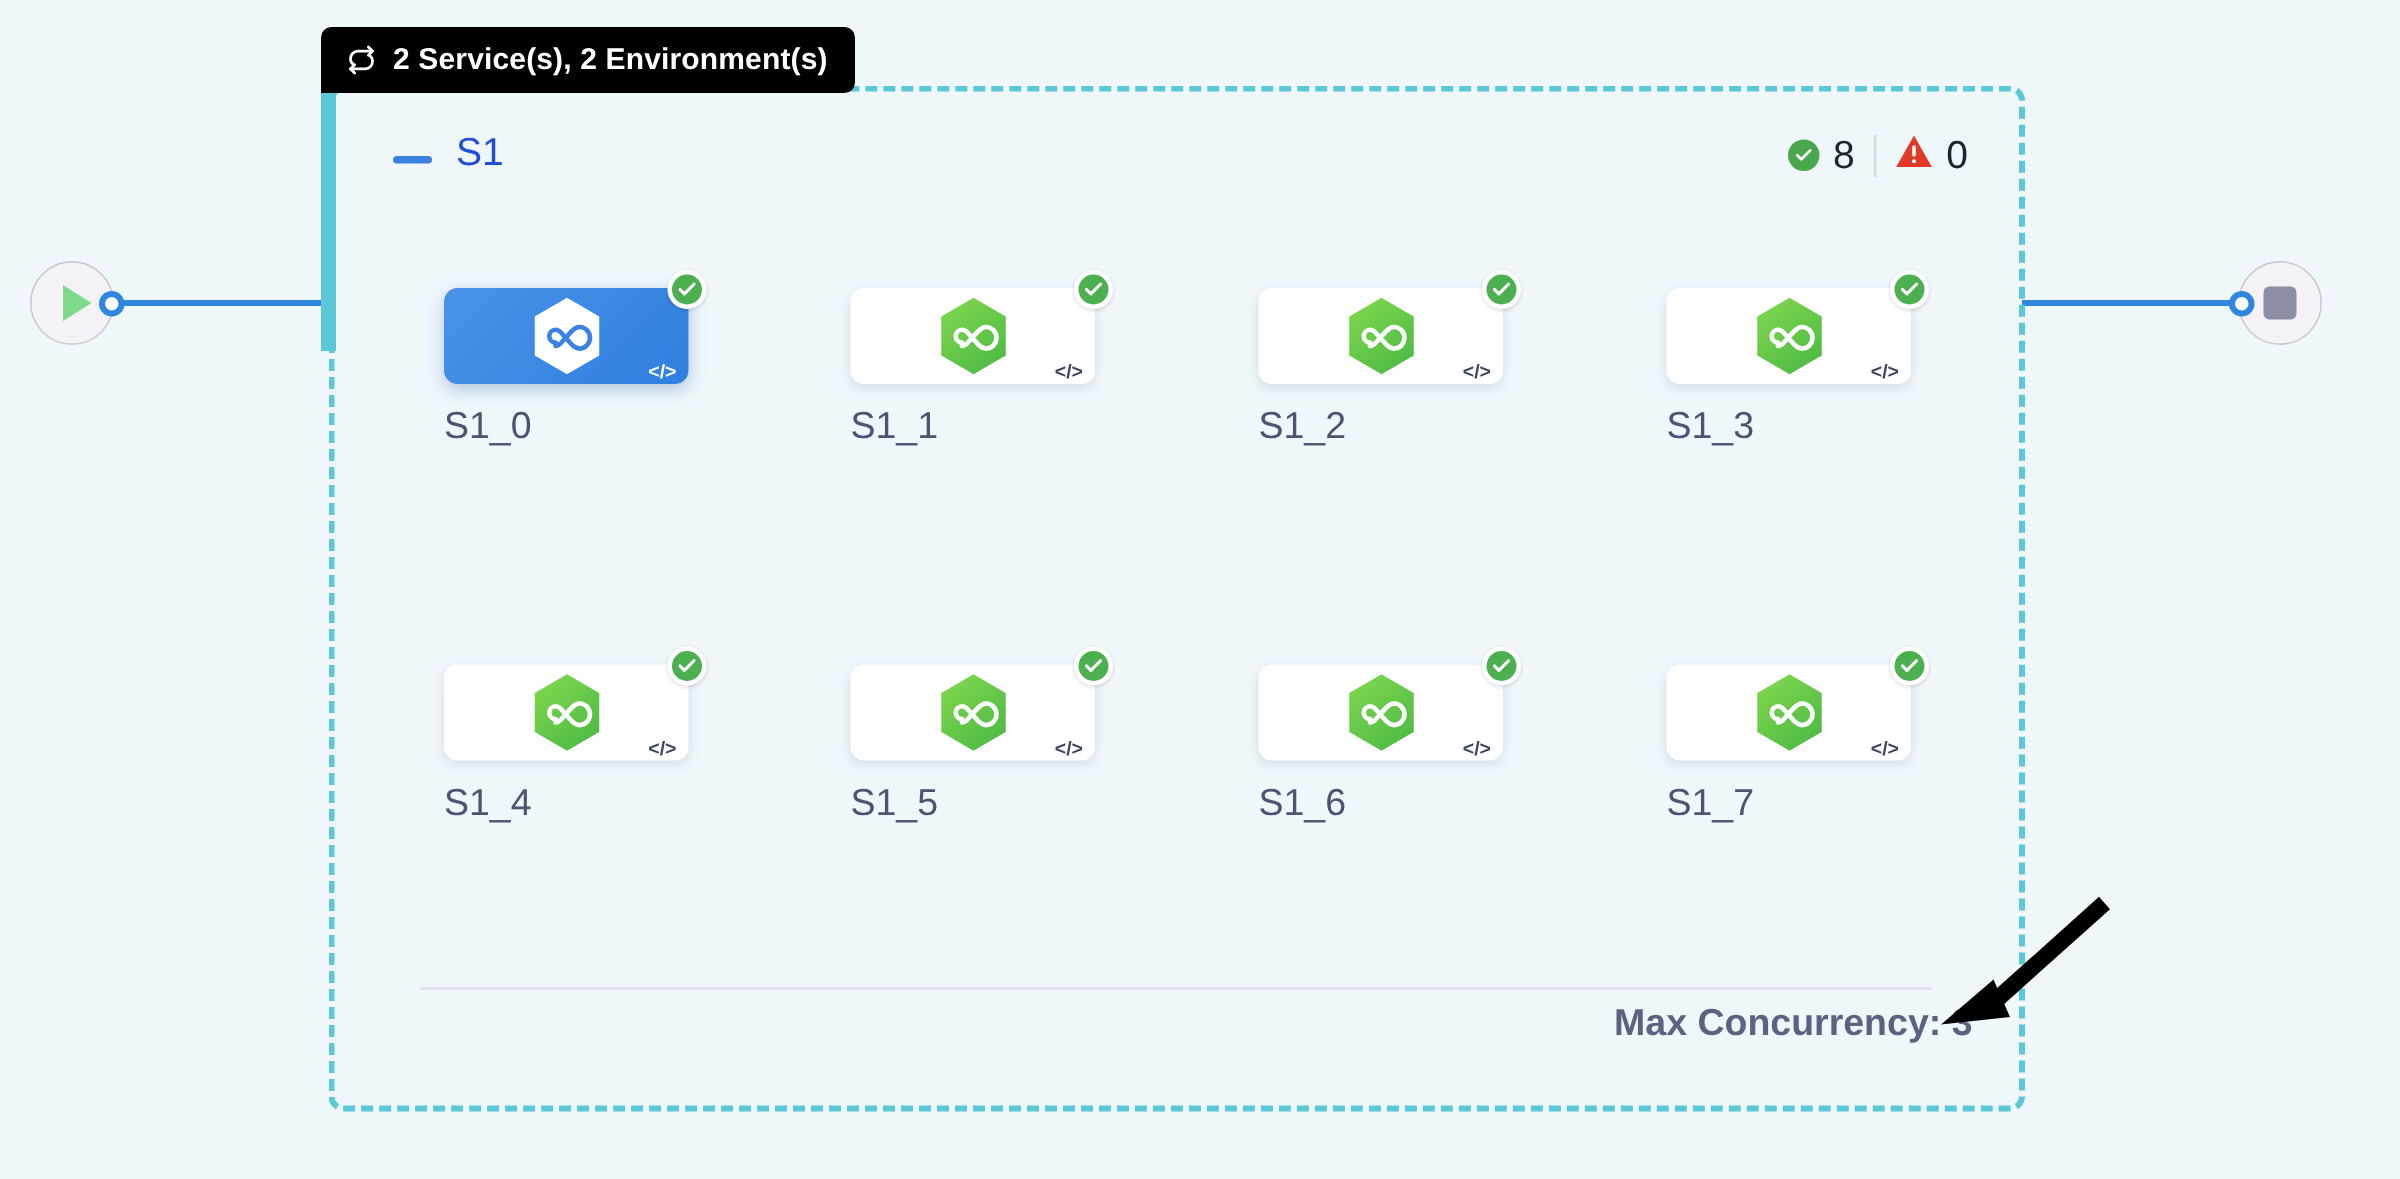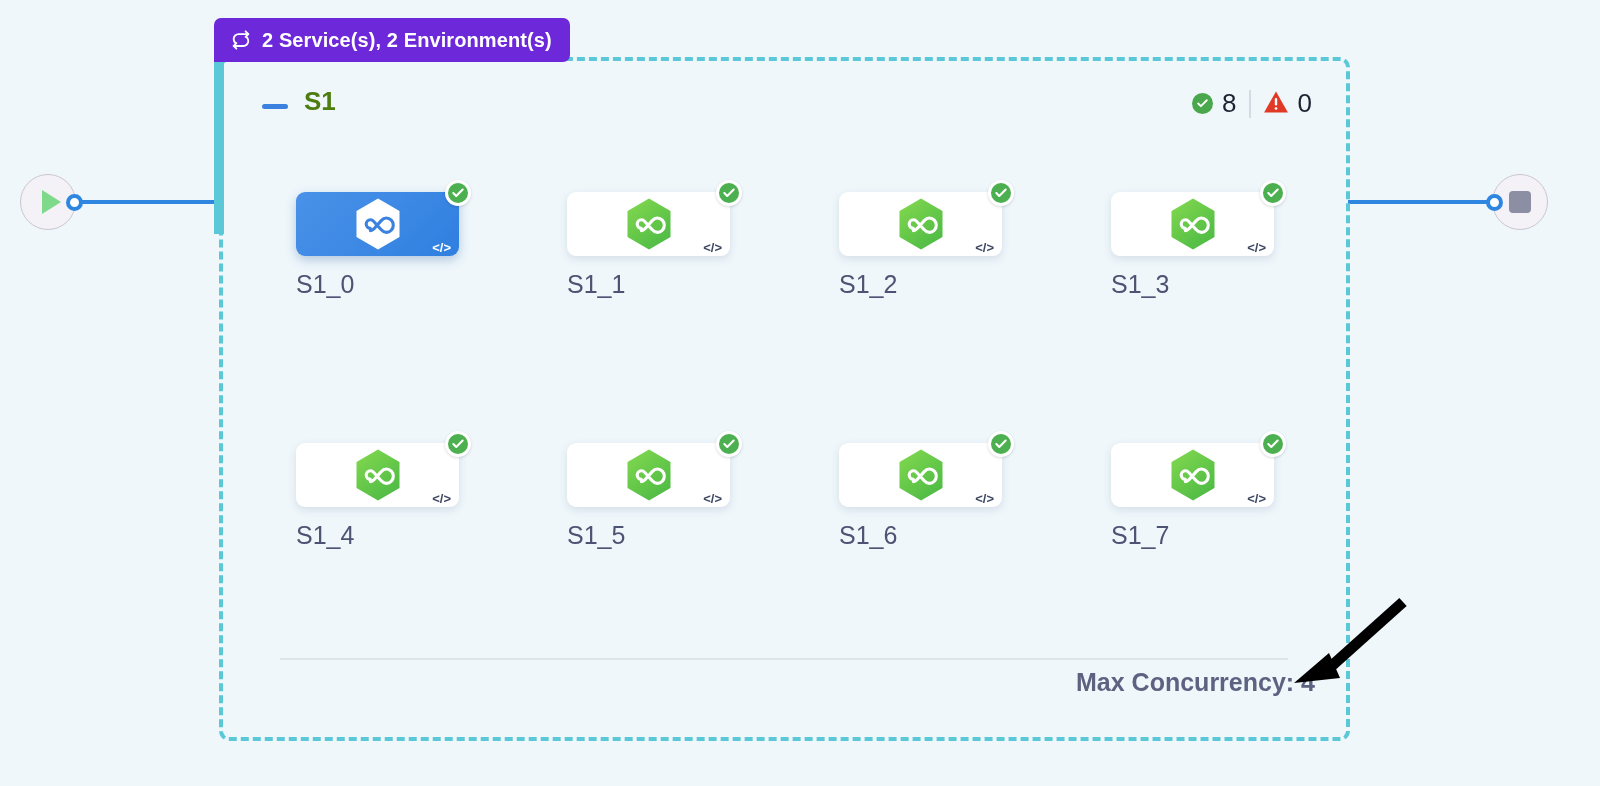--- a/index.html
+++ b/index.html
@@ -64,21 +64,21 @@
   }
   #edge-left  { left: 80px;  width: 142px; }
   #edge-right { left: 1348px; width: 142px; }
 
   
   #group-badge {
     position: absolute;
     left: 214px; top: 18px;
     height: 44px;
     padding: 0 18px 0 16px;
-    background: #6d28d9;
+    background: #000000;
     border-radius: 7px 7px 7px 0;
     display: flex;
     align-items: center;
     gap: 10px;
     color: #ffffff;
     font-size: 20px;
     font-weight: 700;
     letter-spacing: .1px;
     z-index: 5;
     white-space: nowrap;
@@ -116,22 +116,22 @@
     left: 0; top: 12px;
     width: 26px; height: 5px;
     border-radius: 3px;
     background: #3b82e0;
     cursor: pointer;
   }
   #group-title {
     position: absolute;
     left: 42px; top: -6px;
     font-size: 26px;
-    color: #4d7c0f;
-    font-weight: 700;
+    color: #1d4ed8;
+    font-weight: 400;
   }
 
   #status-counters {
     position: absolute;
     right: 0; top: -4px;
     display: flex;
     align-items: center;
     gap: 12px;
   }
   .counter { display: flex; align-items: center; gap: 9px; }
@@ -463,20 +463,20 @@
       <span class="status-dot">
         <svg width="14" height="14" viewBox="0 0 24 24" fill="none" stroke="#ffffff" stroke-width="3.6" stroke-linecap="round" stroke-linejoin="round">
           <path d="M20 6L9 17l-5-5"></path>
         </svg>
       </span>
     </div>
     <div class="node-label">S1_7</div>
   </div>
 
   <div id="footer-divider"></div>
-  <div id="max-concurrency">Max Concurrency: 4</div>
+  <div id="max-concurrency">Max Concurrency: 3</div>
 
   <svg id="annotation-arrow" width="140" height="110" viewBox="0 0 140 110">
     <path d="M133 27 L56 96" stroke="#000000" stroke-width="11" stroke-linecap="butt"></path>
     <path d="M24 108 L59 78 L70 103 Z" fill="#000000"></path>
   </svg>
 
 </div>
 
 </body></html>

